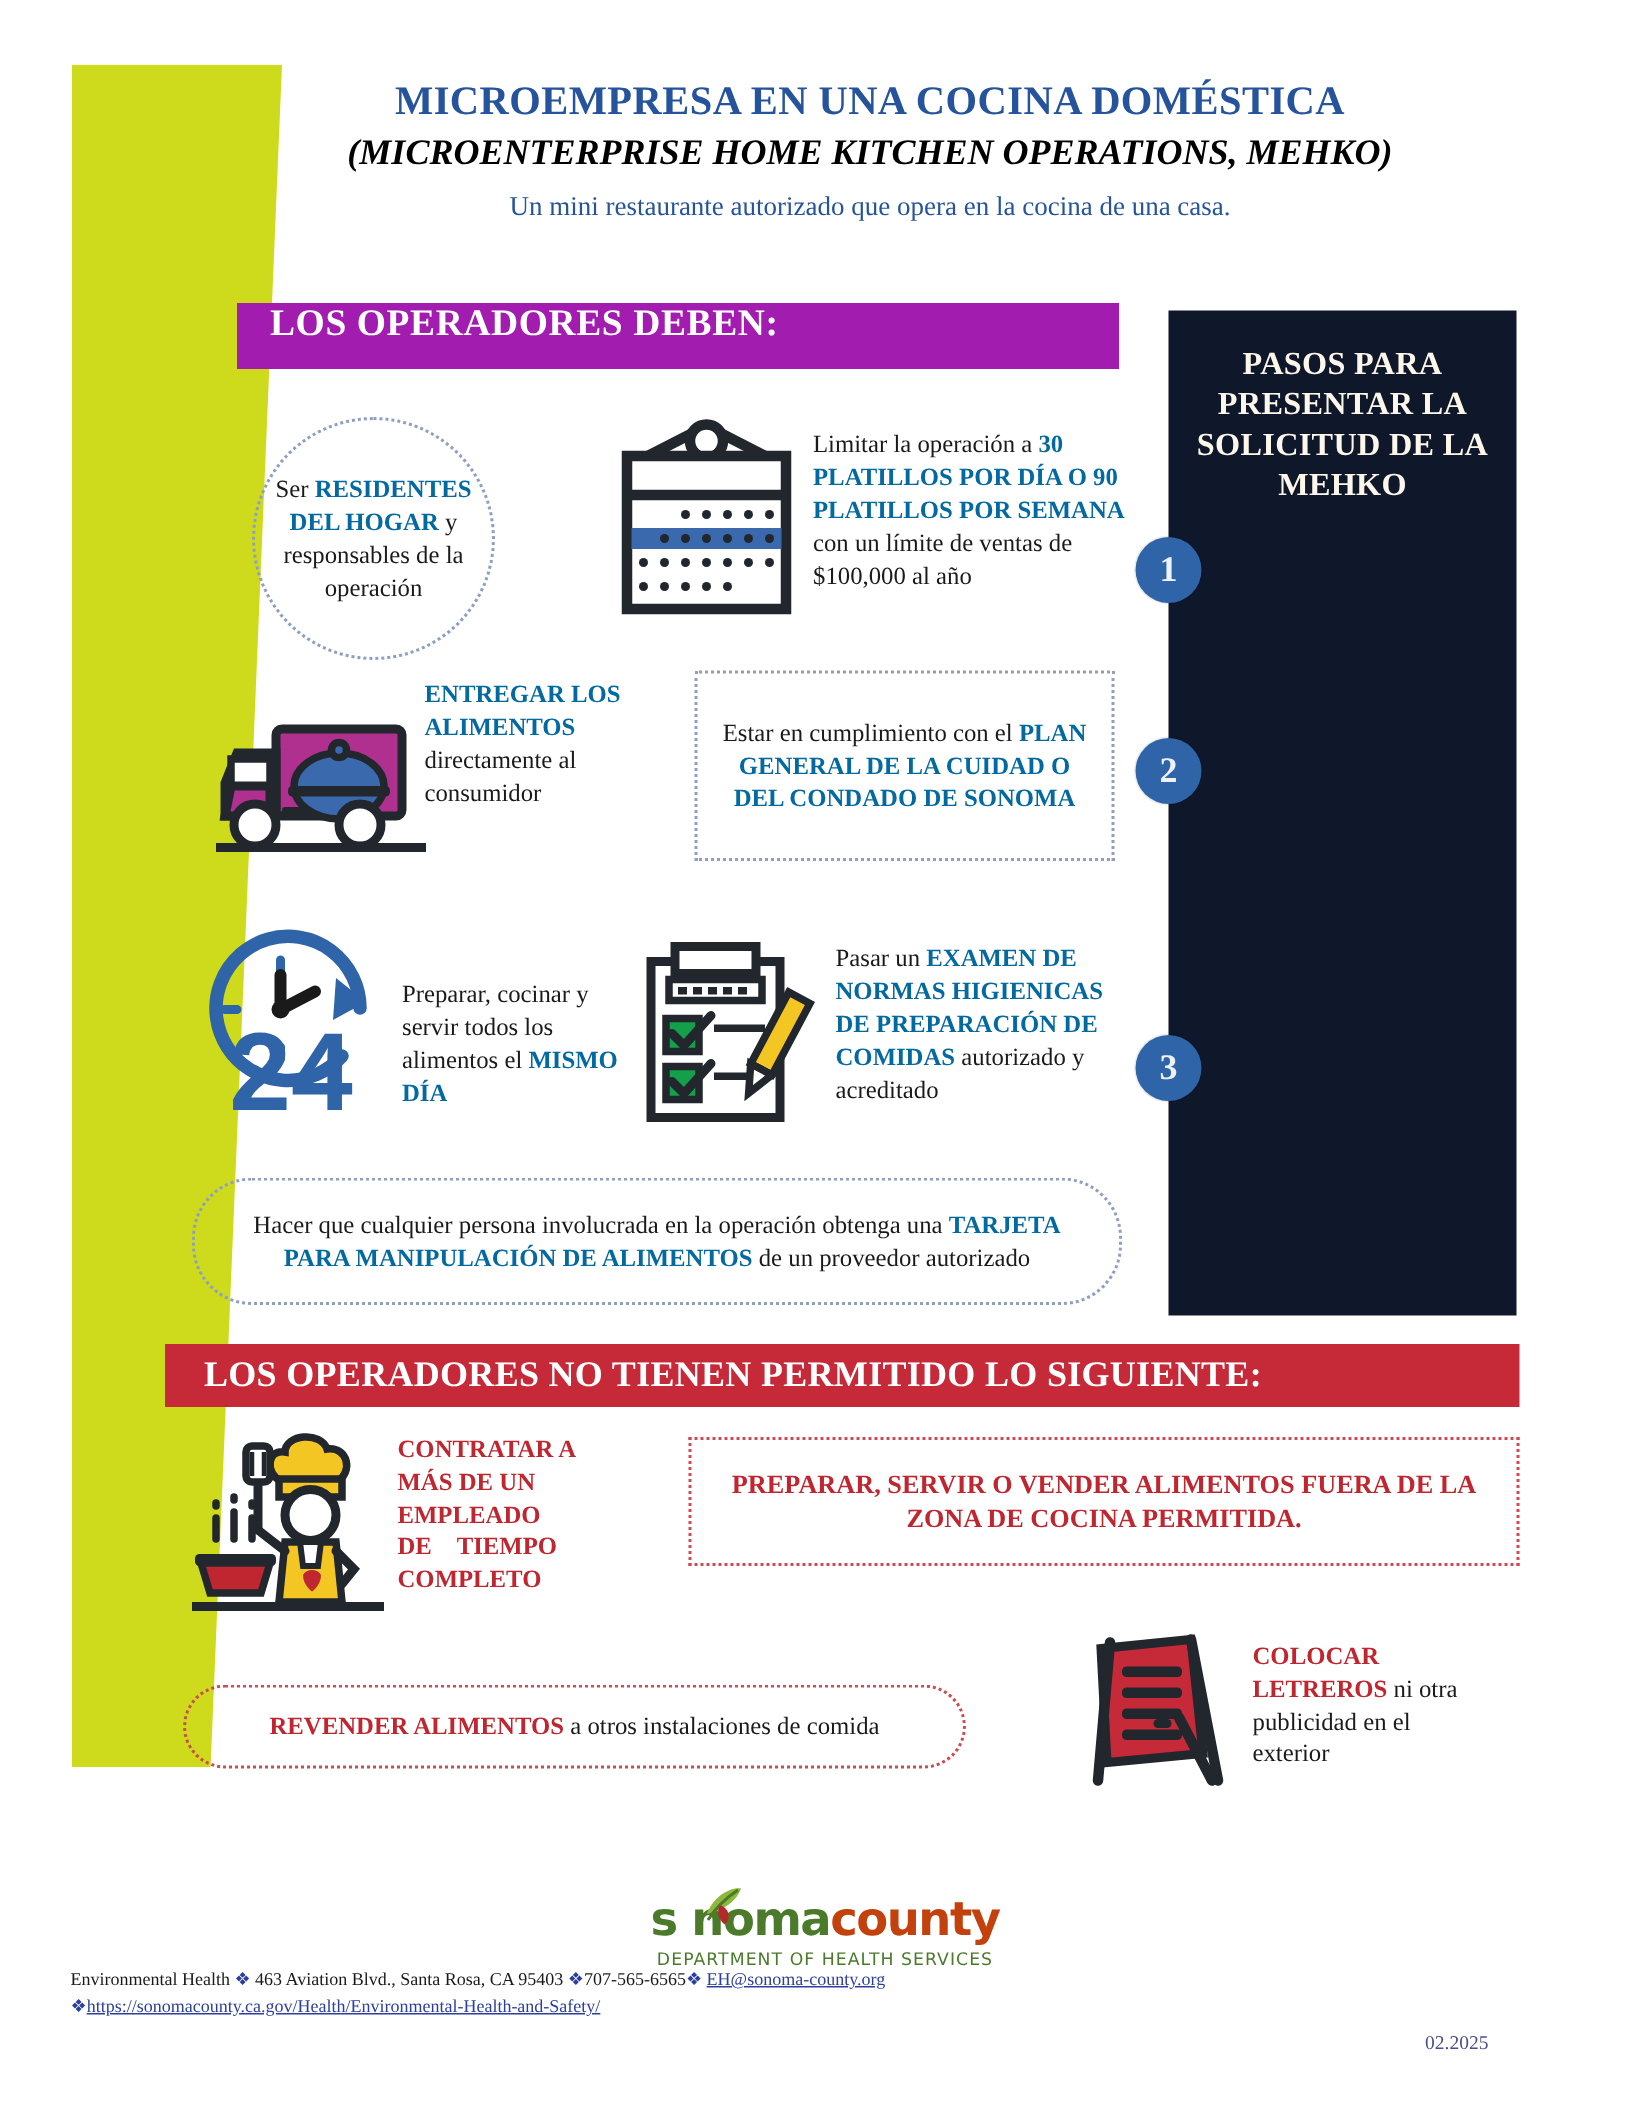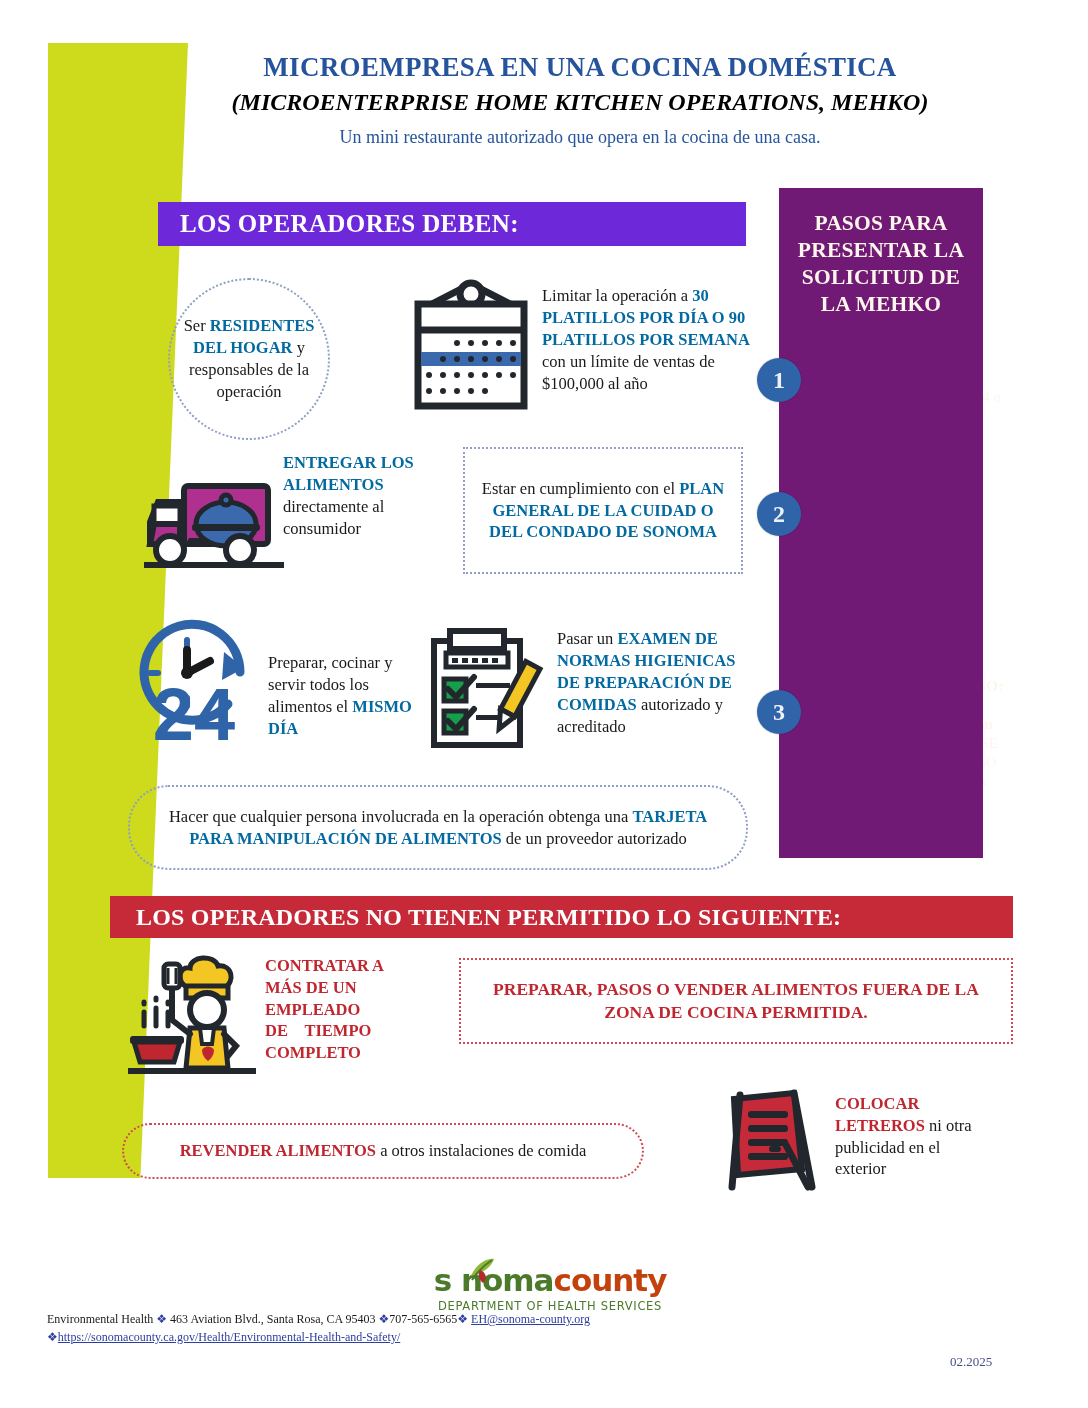--- a/index.html
+++ b/index.html
@@ -27,22 +27,22 @@
   .h-title {
     font-weight:bold; font-size:27px; color:#26549c; letter-spacing:.3px; line-height:1.18;
   }
   .h-sub {
     font-weight:bold; font-style:italic; font-size:24px; color:#000000; line-height:1.2; margin-top:4px;
   }
   .h-tag { font-size:18px; color:#26549c; margin-top:10px; }
 
   
   .bluebar {
-    position:absolute; background:#6d28d9; color:#fff;
-    font-weight:bold; display:flex; align-items:center;
+    position:absolute; background:#a21caf; color:#fff;
+    font-weight:bold; display:flex; 
   }
   .bluebar span { padding-left:22px; font-size:25px; letter-spacing:.4px;}
 
   .redbar {
     position:absolute; background:#c62a39; color:#fff;
     font-weight:bold; display:flex; align-items:center;
   }
   .redbar span { padding-left:26px; font-size:24px; letter-spacing:.2px;}
 
   
@@ -66,22 +66,22 @@
     position:absolute; border:2px dotted #cf4a52;
     display:flex; align-items:center; justify-content:center; text-align:center;
   }
   .dotbox-red-round {
     position:absolute; border:2px dotted #cf4a52; border-radius:40px;
     display:flex; align-items:center; justify-content:center; text-align:center;
   }
 
   
   .orange {
-    position:absolute; left:779px; top:188px; width:204px; height:670px;
-    background:#701a75; z-index:1;
+    position:absolute; left:779px; top:207px; width:232px; height:670px;
+    background:#0f172a; z-index:1;
   }
   .orange-title {
     color:#fdf6ea; font-weight:bold; font-size:21.5px; text-align:center;
     line-height:1.25; padding:22px 10px 0 10px; letter-spacing:.2px;
   }
   .step { position:absolute; left:40px; width:188px; color:#fdf6ea; }
   .step-h { font-weight:bold; font-size:15.5px; line-height:1.2; }
   .step-b { font-size:15px; line-height:1.27; }
   .badge {
     position:absolute; width:44px; height:44px; border-radius:50%;
@@ -310,21 +310,21 @@
         <line x1="16" y1="52" x2="16" y2="54"></line>
           <line x1="28" y1="48" x2="28" y2="50"></line>
           <line x1="40" y1="52" x2="40" y2="54"></line>
       </g>
       <rect x="0" y="118" width="128" height="6" fill="#22272e"></rect>
     </svg>
   </div>
   <div class="blk red-txt redbold" style="left:265px; top:955px; width:150px;">CONTRATAR A MÁS DE UN EMPLEADO DE&nbsp;&nbsp;&nbsp;&nbsp;TIEMPO COMPLETO</div>
 
   <div class="dotbox-red" style="left:459px; top:958px; width:554px; height:86px;">
-    <div class="red-txt redbold" style="width:500px; text-align:center; font-size:17.5px;">PREPARAR, PASOS O VENDER ALIMENTOS FUERA DE LA ZONA DE COCINA PERMITIDA.</div>
+    <div class="red-txt redbold" style="width:500px; text-align:center; font-size:17.5px;">PREPARAR, SERVIR O VENDER ALIMENTOS FUERA DE LA ZONA DE COCINA PERMITIDA.</div>
   </div>
 
   <div class="dotbox-red-round" style="left:122px; top:1123px; width:522px; height:56px;">
     <div class="red-txt" style="width:488px; text-align:center;">
       <span class="redbold">REVENDER ALIMENTOS</span><span> a otros instalaciones de comida</span>
     </div>
   </div>
 
   <div class="blk" style="left:716px; top:1087px;">
     <svg width="112" height="106" viewBox="0 0 112 106">

